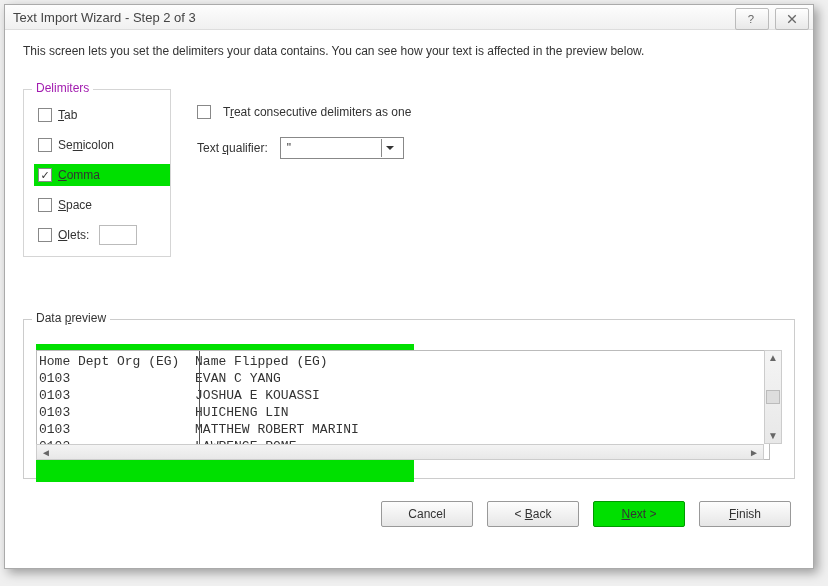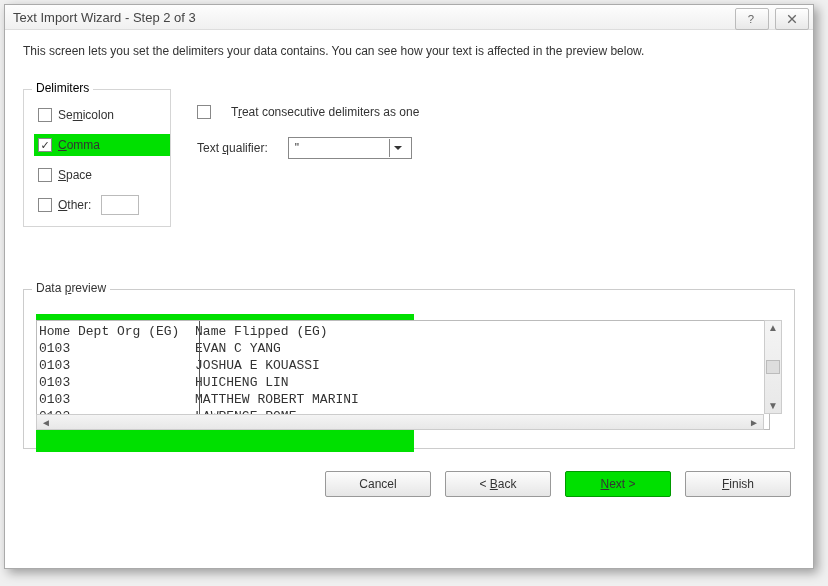--- a/index.html
+++ b/index.html
@@ -69,21 +69,21 @@
     position: relative;
     padding: 14px 10px 10px 10px;
   }
   .fieldset .legend {
     position: absolute;
     top: -9px;
     left: 8px;
     background: #fff;
     padding: 0 4px;
     font-size: 12px;
-    color: #000000;
+    color: #a21caf;
   }
   .delimiters-row {
     display: flex;
     align-items: flex-start;
     gap: 26px;
   }
   .delim-col {
     width: 136px;
     display: flex;
     flex-direction: column;
@@ -128,21 +128,21 @@
   }
   .right-opts {
     padding-top: 16px;
     display: flex;
     flex-direction: column;
     gap: 18px;
   }
   .row-inline {
     display: flex;
     align-items: center;
-    gap: 20px;
+    gap: 12px;
   }
   .select {
     display: inline-flex;
     align-items: center;
     justify-content: space-between;
     width: 124px;
     height: 22px;
     border: 1px solid #888;
     background: #fff;
     padding: 0 4px 0 6px;
@@ -251,21 +251,21 @@
   }
   .hscroll .tri { font-size: 10px; color: #666; }
   .buttons {
     display: flex;
     justify-content: flex-end;
     gap: 14px;
     margin-top: 22px;
     padding-right: 4px;
   }
   .btn {
-    width: 106px;
+    width: 92px;
     height: 26px;
     border: 1px solid #999;
     background: linear-gradient(#fdfdfd,#e6e6e6);
     display: flex;
     align-items: center;
     justify-content: center;
     font-size: 12px;
     border-radius: 2px;
   }
   .btn.hl {
@@ -296,33 +296,37 @@
 
   <div class="content">
     <div class="instruction">This screen lets you set the delimiters your data contains.  You can see how your text is affected in the preview below.</div>
 
     <div class="delimiters-row">
       <div class="fieldset" style="width:148px;">
         <span class="legend">Delimiters</span>
         <div class="delim-col">
           <div class="chk-row">
             <span class="chk"></span>
+            <span class="chk-label"><span class="u">T</span><span>ab</span></span>
+          </div>
+          <div class="chk-row">
+            <span class="chk"></span>
             <span class="chk-label">Se<span class="u">m</span>icolon</span>
           </div>
           <div class="chk-row hl-green">
             <span class="chk checked"></span>
             <span class="chk-label"><span class="u">C</span><span>omma</span></span>
           </div>
           <div class="chk-row">
             <span class="chk"></span>
             <span class="chk-label"><span class="u">S</span><span>pace</span></span>
           </div>
           <div class="chk-row">
             <span class="chk"></span>
-            <span class="chk-label"><span class="u">O</span><span>ther:</span></span>
+            <span class="chk-label"><span class="u">O</span><span>lets:</span></span>
             <span class="other-input"></span>
           </div>
         </div>
       </div>
 
       <div class="right-opts">
         <div class="row-inline">
           <span class="chk"></span>
           <span class="chk-label">T<span class="u">r</span>eat consecutive delimiters as one</span>
         </div>

